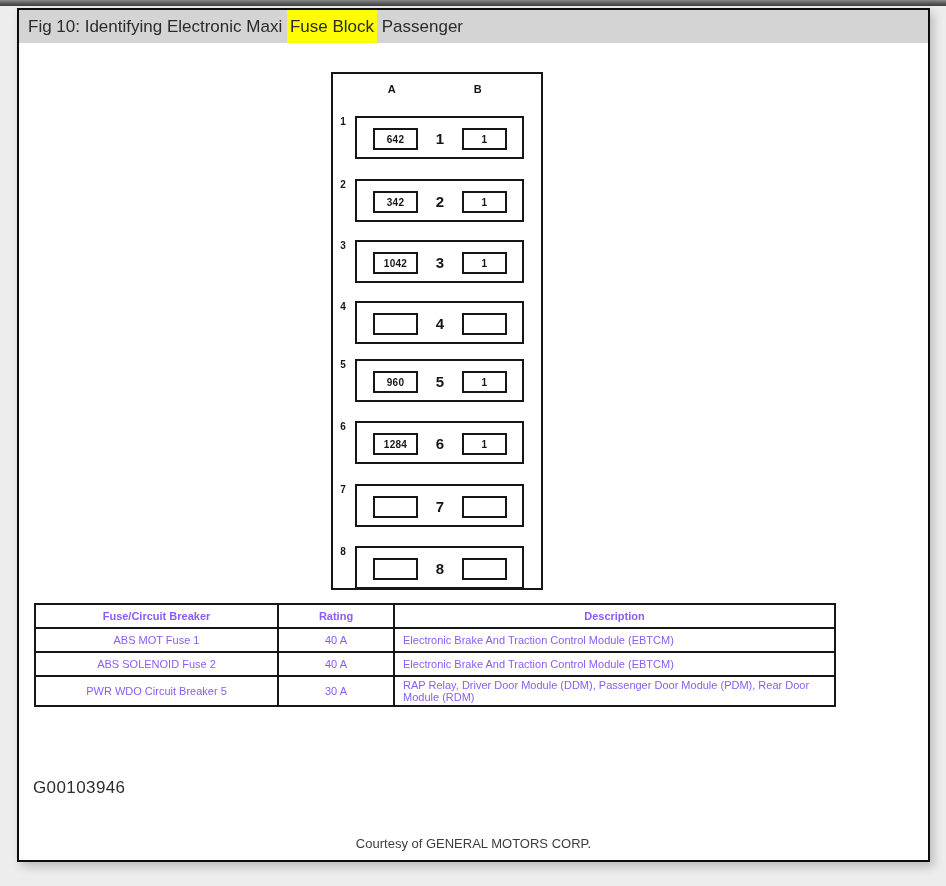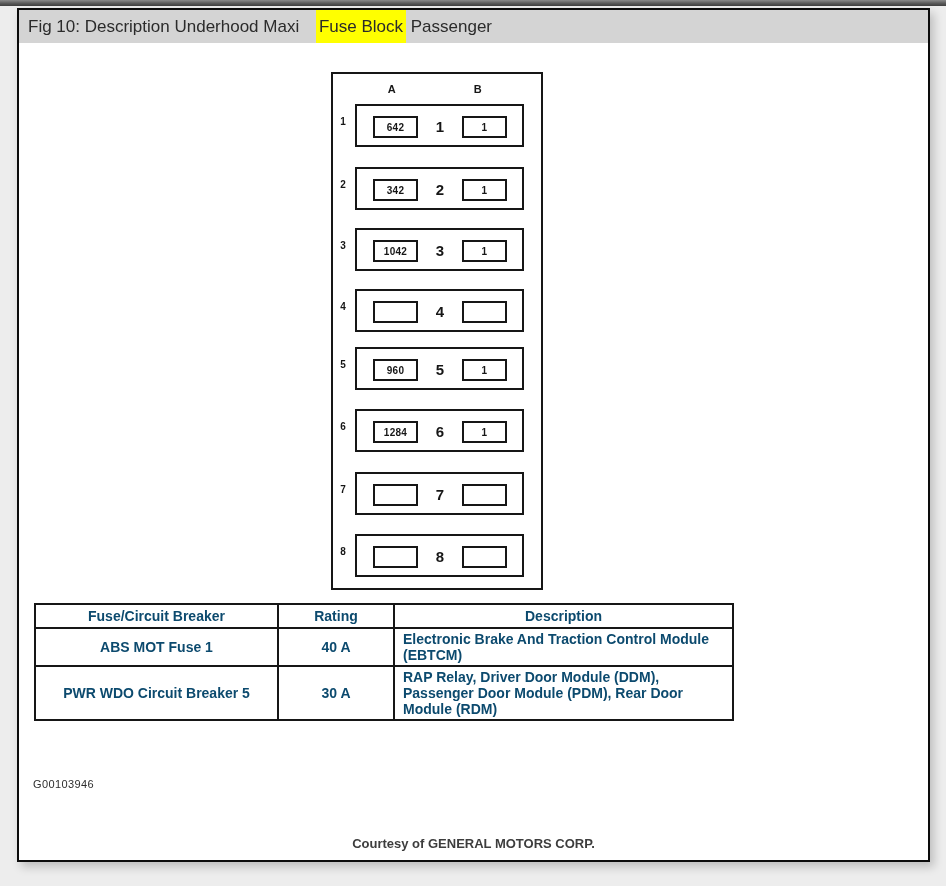--- a/index.html
+++ b/index.html
@@ -27,21 +27,20 @@
     font-size:17px;
     line-height:33px;
     color:#2b2b2b;
     padding-left:9px;
     white-space:pre;
     overflow:hidden;
   }
   .hl {
     background:#ffff00;
     padding:18px 3px;
-    margin-left:12px;
   }
   
   .diagram {
     position:absolute; left:312px; top:62px;
     width:212px; height:518px;
     border:2px solid #161616;
     color:#161616;
   }
   .colhead {
     position:absolute; top:9px; width:22px;
@@ -50,72 +49,72 @@
   }
   .colhead.a { left:48px; }
   .colhead.b { left:134px; }
   .drow { position:absolute; left:0; width:212px; height:43px; }
   .rownum {
     position:absolute; left:0; top:0; width:20px; height:43px;
     line-height:43px; text-align:center;
     font-size:10px; font-weight:bold;
   }
   .slot {
-    position:absolute; left:22px; top:4px;
+    position:absolute; left:22px; top:16px;
     width:169px; height:43px;
     border:2px solid #161616;
   }
   .cavity {
     position:absolute; top:10px; width:45px; height:22px;
     border:2px solid #161616;
     display:flex; align-items:center; justify-content:center;
   }
   .cavity.boxa { left:16px; }
   .cavity.boxb { left:105px; }
   .cav-label { font-size:10px; font-weight:bold; letter-spacing:0.3px; }
   .cnum {
     position:absolute; left:68px; top:0; width:30px; height:43px;
     line-height:41px; text-align:center;
     font-size:15px; font-weight:bold;
   }
   
   table.fusetable {
     position:absolute; left:15px; top:593px;
-    width:700px;
+    width:802px;
     border-collapse:collapse;
     table-layout:fixed;
-    font-size:14px;
-    color:#0c4a6e;
+    font-size:11px;
+    color:#8b5cf6;
   }
   .fusetable th, .fusetable td {
     border:2px solid #161616;
     padding:2px 4px;
   }
   .fusetable th { font-weight:bold; height:24px; padding:1px 4px; }
-  .fusetable td { height:24px;font-weight:bold; }
+  .fusetable td { height:24px; }
   .fusetable td.c { text-align:center; }
   .fusetable td.desc { text-align:left; padding-left:8px; padding-right:0; }
   
   .figid {
     position:absolute; left:14px; top:768px;
-    font-size:11px; color:#2e2e2e; letter-spacing:0.4px;
+    font-size:17px; color:#2e2e2e; letter-spacing:0.4px;
   }
   .credit {
     position:absolute; left:0; top:826px; width:100%;
-    text-align:center; font-size:13px; color:#3d3d3d;font-weight:bold;
+    text-align:center; font-size:13px; color:#3d3d3d;
   }
 </style>
 </head>
 <body>
 
 <div class="topbar"></div>
 
 <div class="panel">
 
-  <div class="captionbar"><span>Fig 10: Description Underhood Maxi </span><span class="hl">Fuse Block</span><span> Passenger</span></div>
+  <div class="captionbar"><span>Fig 10: Identifying Electronic Maxi </span><span class="hl">Fuse Block</span><span> Passenger</span></div>
 
   <div class="diagram">
     <span class="colhead a">A</span>
     <span class="colhead b">B</span>
 
     <div class="drow" style="top:26px">
       <span class="rownum">1</span>
       <div class="slot">
         <div class="cavity boxa">
             <span class="cav-label">642</span>
@@ -232,20 +231,25 @@
         <th>Description</th>
       </tr>
     </thead>
     <tbody>
       <tr>
         <td class="c">ABS MOT Fuse 1</td>
         <td class="c">40 A</td>
         <td class="desc">Electronic Brake And Traction Control Module (EBTCM)</td>
       </tr>
       <tr>
+        <td class="c">ABS SOLENOID Fuse 2</td>
+        <td class="c">40 A</td>
+        <td class="desc">Electronic Brake And Traction Control Module (EBTCM)</td>
+      </tr>
+      <tr>
         <td class="c">PWR WDO Circuit Breaker 5</td>
         <td class="c">30 A</td>
         <td class="desc">RAP Relay, Driver Door Module (DDM), Passenger Door Module (PDM), Rear Door Module (RDM)</td>
       </tr>
     </tbody>
   </table>
 
   <div class="figid">G00103946</div>
   <div class="credit">Courtesy of GENERAL MOTORS CORP.</div>
 

